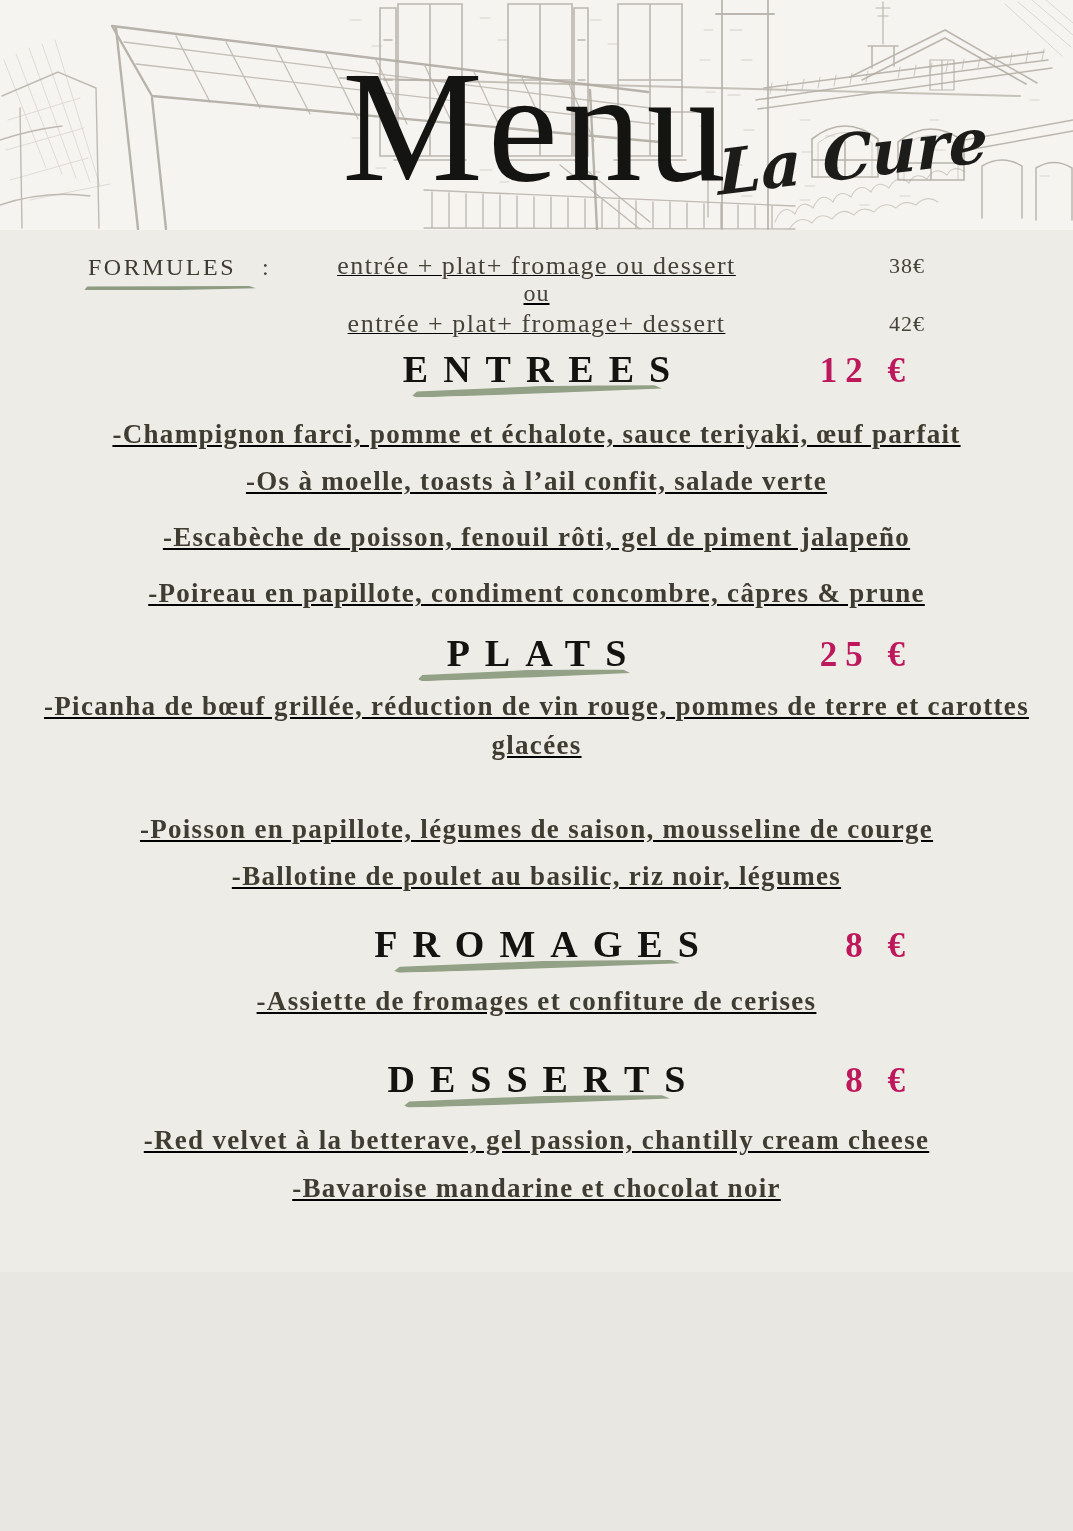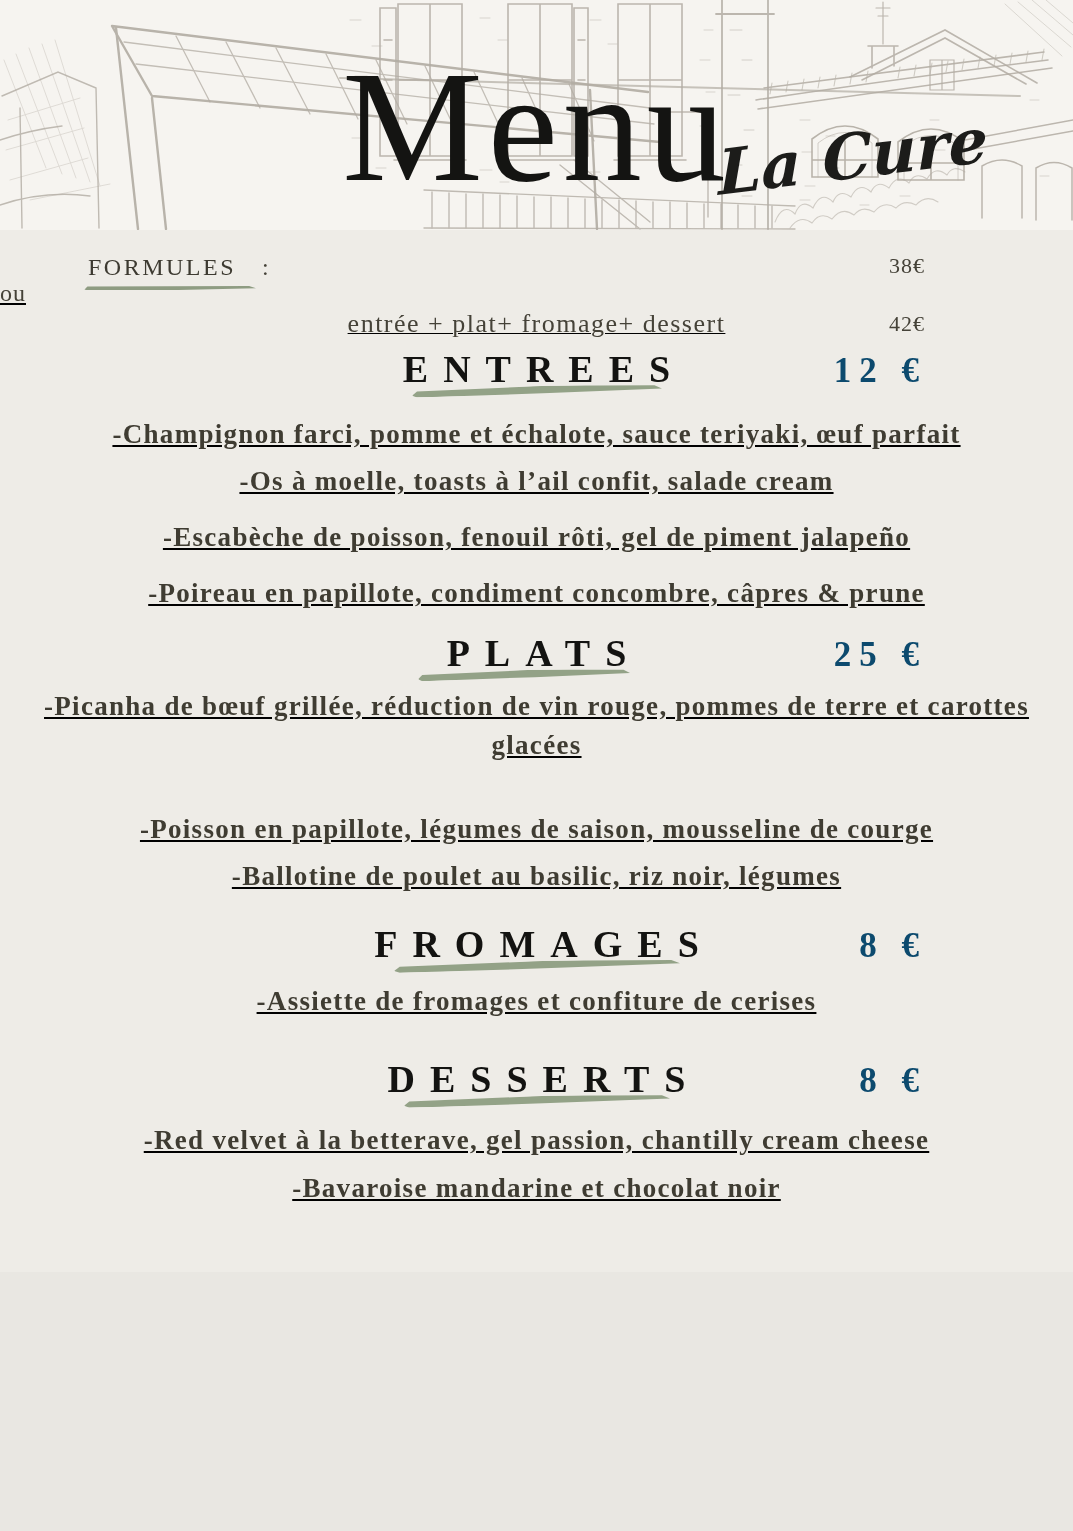--- a/index.html
+++ b/index.html
@@ -31,32 +31,32 @@
   .f-label { font-size:24px; letter-spacing:2.5px; color:#3d3a31; }
   .f-colon { margin-left:26px; font-size:24px; }
   .f-underline {
     position:absolute; left:-4px; top:32px; width:172px; height:4px;
     background:#8e9c82; border-radius:3px;
     clip-path:polygon(0 100%, 2% 15%, 96% 0, 100% 55%, 55% 100%);
   }
   .f-row { position:relative; height:31px; line-height:31px; text-align:center; }
   .f-text { font-size:26px; letter-spacing:1.5px; }
   .f-price { position:absolute; right:148px; top:0; font-size:22px; letter-spacing:1px; }
-  .f-ou { height:27px; line-height:25px; font-size:24px; letter-spacing:1px; }
+  .f-ou { height:27px; line-height:25px; text-align:center; font-size:24px; letter-spacing:1px; }
 
   
   .menu-section { position:relative; }
   .sec-head { position:relative; text-align:center; }
   .sec-title {
     display:inline-block; font-size:38px; font-weight:700;
     letter-spacing:15px; margin-right:-15px; color:#131311;
   }
   .sec-price {
-    position:absolute; right:146px; top:4px;
-    font-size:35px; font-weight:700; letter-spacing:8px; color:#0c4a6e;
+    position:absolute; right:160px; top:4px;
+    font-size:35px; font-weight:700; letter-spacing:8px; color:#be185d;
   }
   .brush {
     height:9px; margin:-5px auto 0; background:#93a287;
     clip-path:polygon(0 78%, 2% 32%, 54% 0, 97% 20%, 100% 58%, 55% 82%, 2% 100%);
     transform:rotate(-1.2deg); border-radius:4px;
   }
   .sec-entrees  { margin-top:8px; }
   .sec-entrees  .brush { width:250px; }
   .sec-plats    { margin-top:14px; }
   .sec-plats    .brush { width:212px; margin-left:418px; }
@@ -177,38 +177,39 @@
     <h1 class="hero-title">Menu</h1>
     <div class="hero-script">La Cure</div>
   </header>
 
   <section class="formules">
     <div class="f-label-wrap">
       <span class="f-label">FORMULES</span><span class="f-colon">:</span>
       <div class="f-underline"></div>
     </div>
     <div class="f-row">
+      <span class="f-text">entrée + plat+ fromage ou dessert</span>
       <span class="f-price">38€</span>
     </div>
     <div class="f-ou">ou</div>
     <div class="f-row">
       <span class="f-text">entrée + plat+ fromage+ dessert</span>
       <span class="f-price">42€</span>
     </div>
   </section>
 
   <section class="menu-section sec-entrees">
     <div class="sec-head">
       <h2 class="sec-title">ENTREES</h2>
       <div class="brush"></div>
       <div class="sec-price">12 €</div>
     </div>
     <div class="items">
       <p class="item w-champignon gap-8">-Champignon farci, pomme et échalote, sauce teriyaki, œuf parfait</p>
-      <p class="item">-Os à moelle, toasts à l’ail confit, salade cream</p>
+      <p class="item">-Os à moelle, toasts à l’ail confit, salade verte</p>
       <p class="item">-Escabèche de poisson, fenouil rôti, gel de piment jalapeño</p>
       <p class="item w-poireau">-Poireau en papillote, condiment concombre, câpres &amp; prune</p>
     </div>
   </section>
 
   <section class="menu-section sec-plats">
     <div class="sec-head">
       <h2 class="sec-title">PLATS</h2>
       <div class="brush"></div>
       <div class="sec-price">25 €</div>

